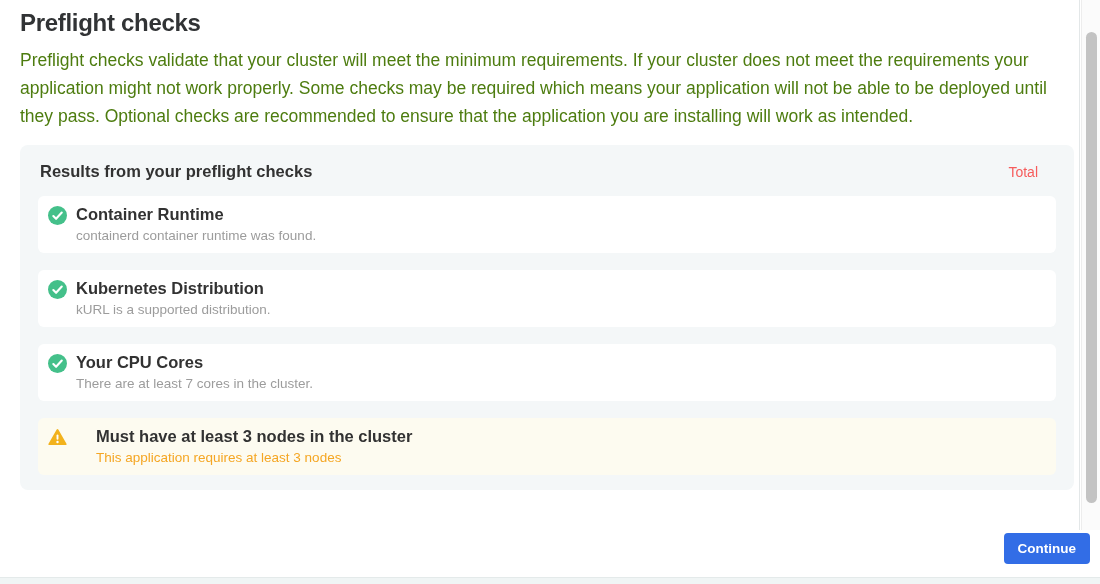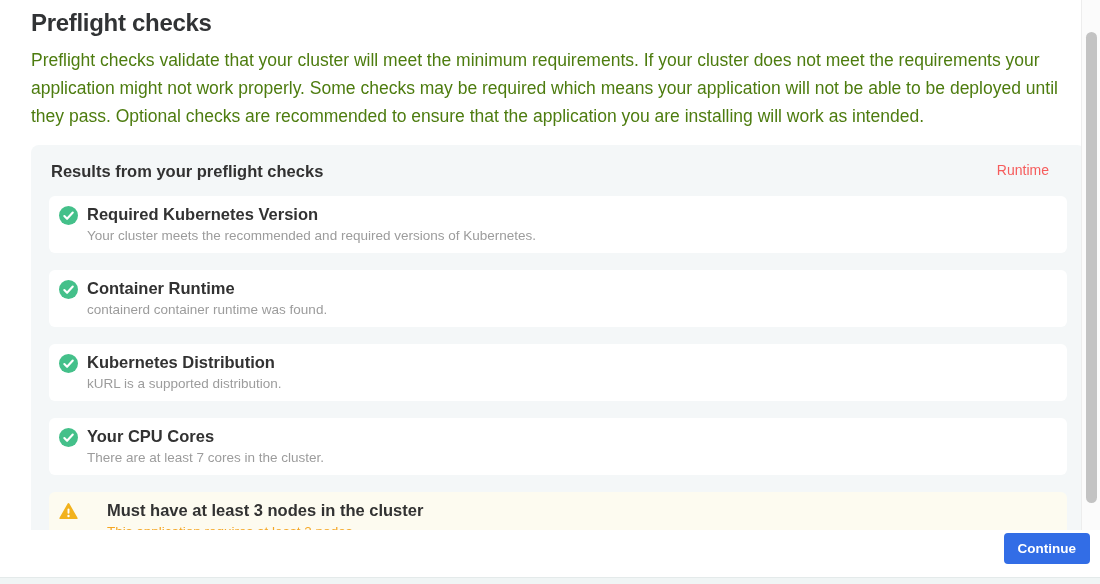--- a/index.html
+++ b/index.html
@@ -4,39 +4,39 @@
 <style>
   * { margin:0; padding:0; box-sizing:border-box; }
   html,body { width:1100px; height:584px; background:#fff; }
   body { font-family:"Liberation Sans", sans-serif; position:relative; overflow:hidden; }
 
   .screen { position:absolute; inset:0; width:1100px; height:584px; background:#fff; }
 
   
   .scroll-area {
     position:absolute; left:0; top:0; width:1080px; height:530px;
-    overflow:hidden; border-right:1px solid #e3e7e8; background:#fff;margin-left:11px;
+    overflow:hidden; border-right:1px solid #e3e7e8; background:#fff;
   }
 
   .page-title {
     margin:9px 20px 0 20px;
     font-size:24px; font-weight:bold; color:#313335; letter-spacing:-0.3px;
   }
   .page-desc {
     margin:9px 24px 0 20px; width:1040px;
     font-size:17.5px; line-height:28px; color:#4d7c0f;
   }
 
   .panel {
     margin:15px 0 0 20px; width:1054px;
     background:#f4f7f8; border-radius:8px;
     padding:15px 18px 15px 18px;
   }
   .panel-header {
-    display:flex; justify-content:space-between; align-items:flex-start;
+    display:flex; justify-content:space-between; align-items:center;
     margin:2px 2px 15px 2px;
   }
   .panel-title { font-size:16.5px; font-weight:bold; color:#323232; }
   .cancel-link {
     font-size:14px; color:var(--red,#f65c5c); cursor:pointer; text-decoration:none;
     padding-right:16px;
   }
 
   .check-row {
     background:#fff; border-radius:6px;
@@ -85,36 +85,23 @@
 
 <div class="screen">
 
   <div class="scroll-area">
     <h1 class="page-title">Preflight checks</h1>
     <p class="page-desc">Preflight checks validate that your cluster will meet the minimum requirements. If your cluster does not meet the requirements your application might not work properly. Some checks may be required which means your application will not be able to be deployed until they pass. Optional checks are recommended to ensure that the application you are installing will work as intended.</p>
 
     <div class="panel">
       <div class="panel-header">
         <span class="panel-title">Results from your preflight checks</span>
-        <a class="cancel-link">Runtime</a>
+        <a class="cancel-link">Total</a>
       </div>
       <div id="check-list">
-          <div class="check-row">
-    <span class="status-icon pass-icon">
-      <svg viewBox="0 0 20 20">
-        <circle cx="10" cy="10" r="10" fill="#44c08a"></circle>
-        <path d="M5.6 10.6l2.9 2.9 6-6.6" stroke="#fff" stroke-width="2.2" fill="none" stroke-linecap="round" stroke-linejoin="round"></path>
-      </svg>
-    </span>
-
-    <div class="check-text">
-      <div class="check-title">Required Kubernetes Version</div>
-      <div class="check-message">Your cluster meets the recommended and required versions of Kubernetes.</div>
-    </div>
-  </div>
           <div class="check-row">
     <span class="status-icon pass-icon">
       <svg viewBox="0 0 20 20">
         <circle cx="10" cy="10" r="10" fill="#44c08a"></circle>
         <path d="M5.6 10.6l2.9 2.9 6-6.6" stroke="#fff" stroke-width="2.2" fill="none" stroke-linecap="round" stroke-linejoin="round"></path>
       </svg>
     </span>
 
     <div class="check-text">
       <div class="check-title">Container Runtime</div>

